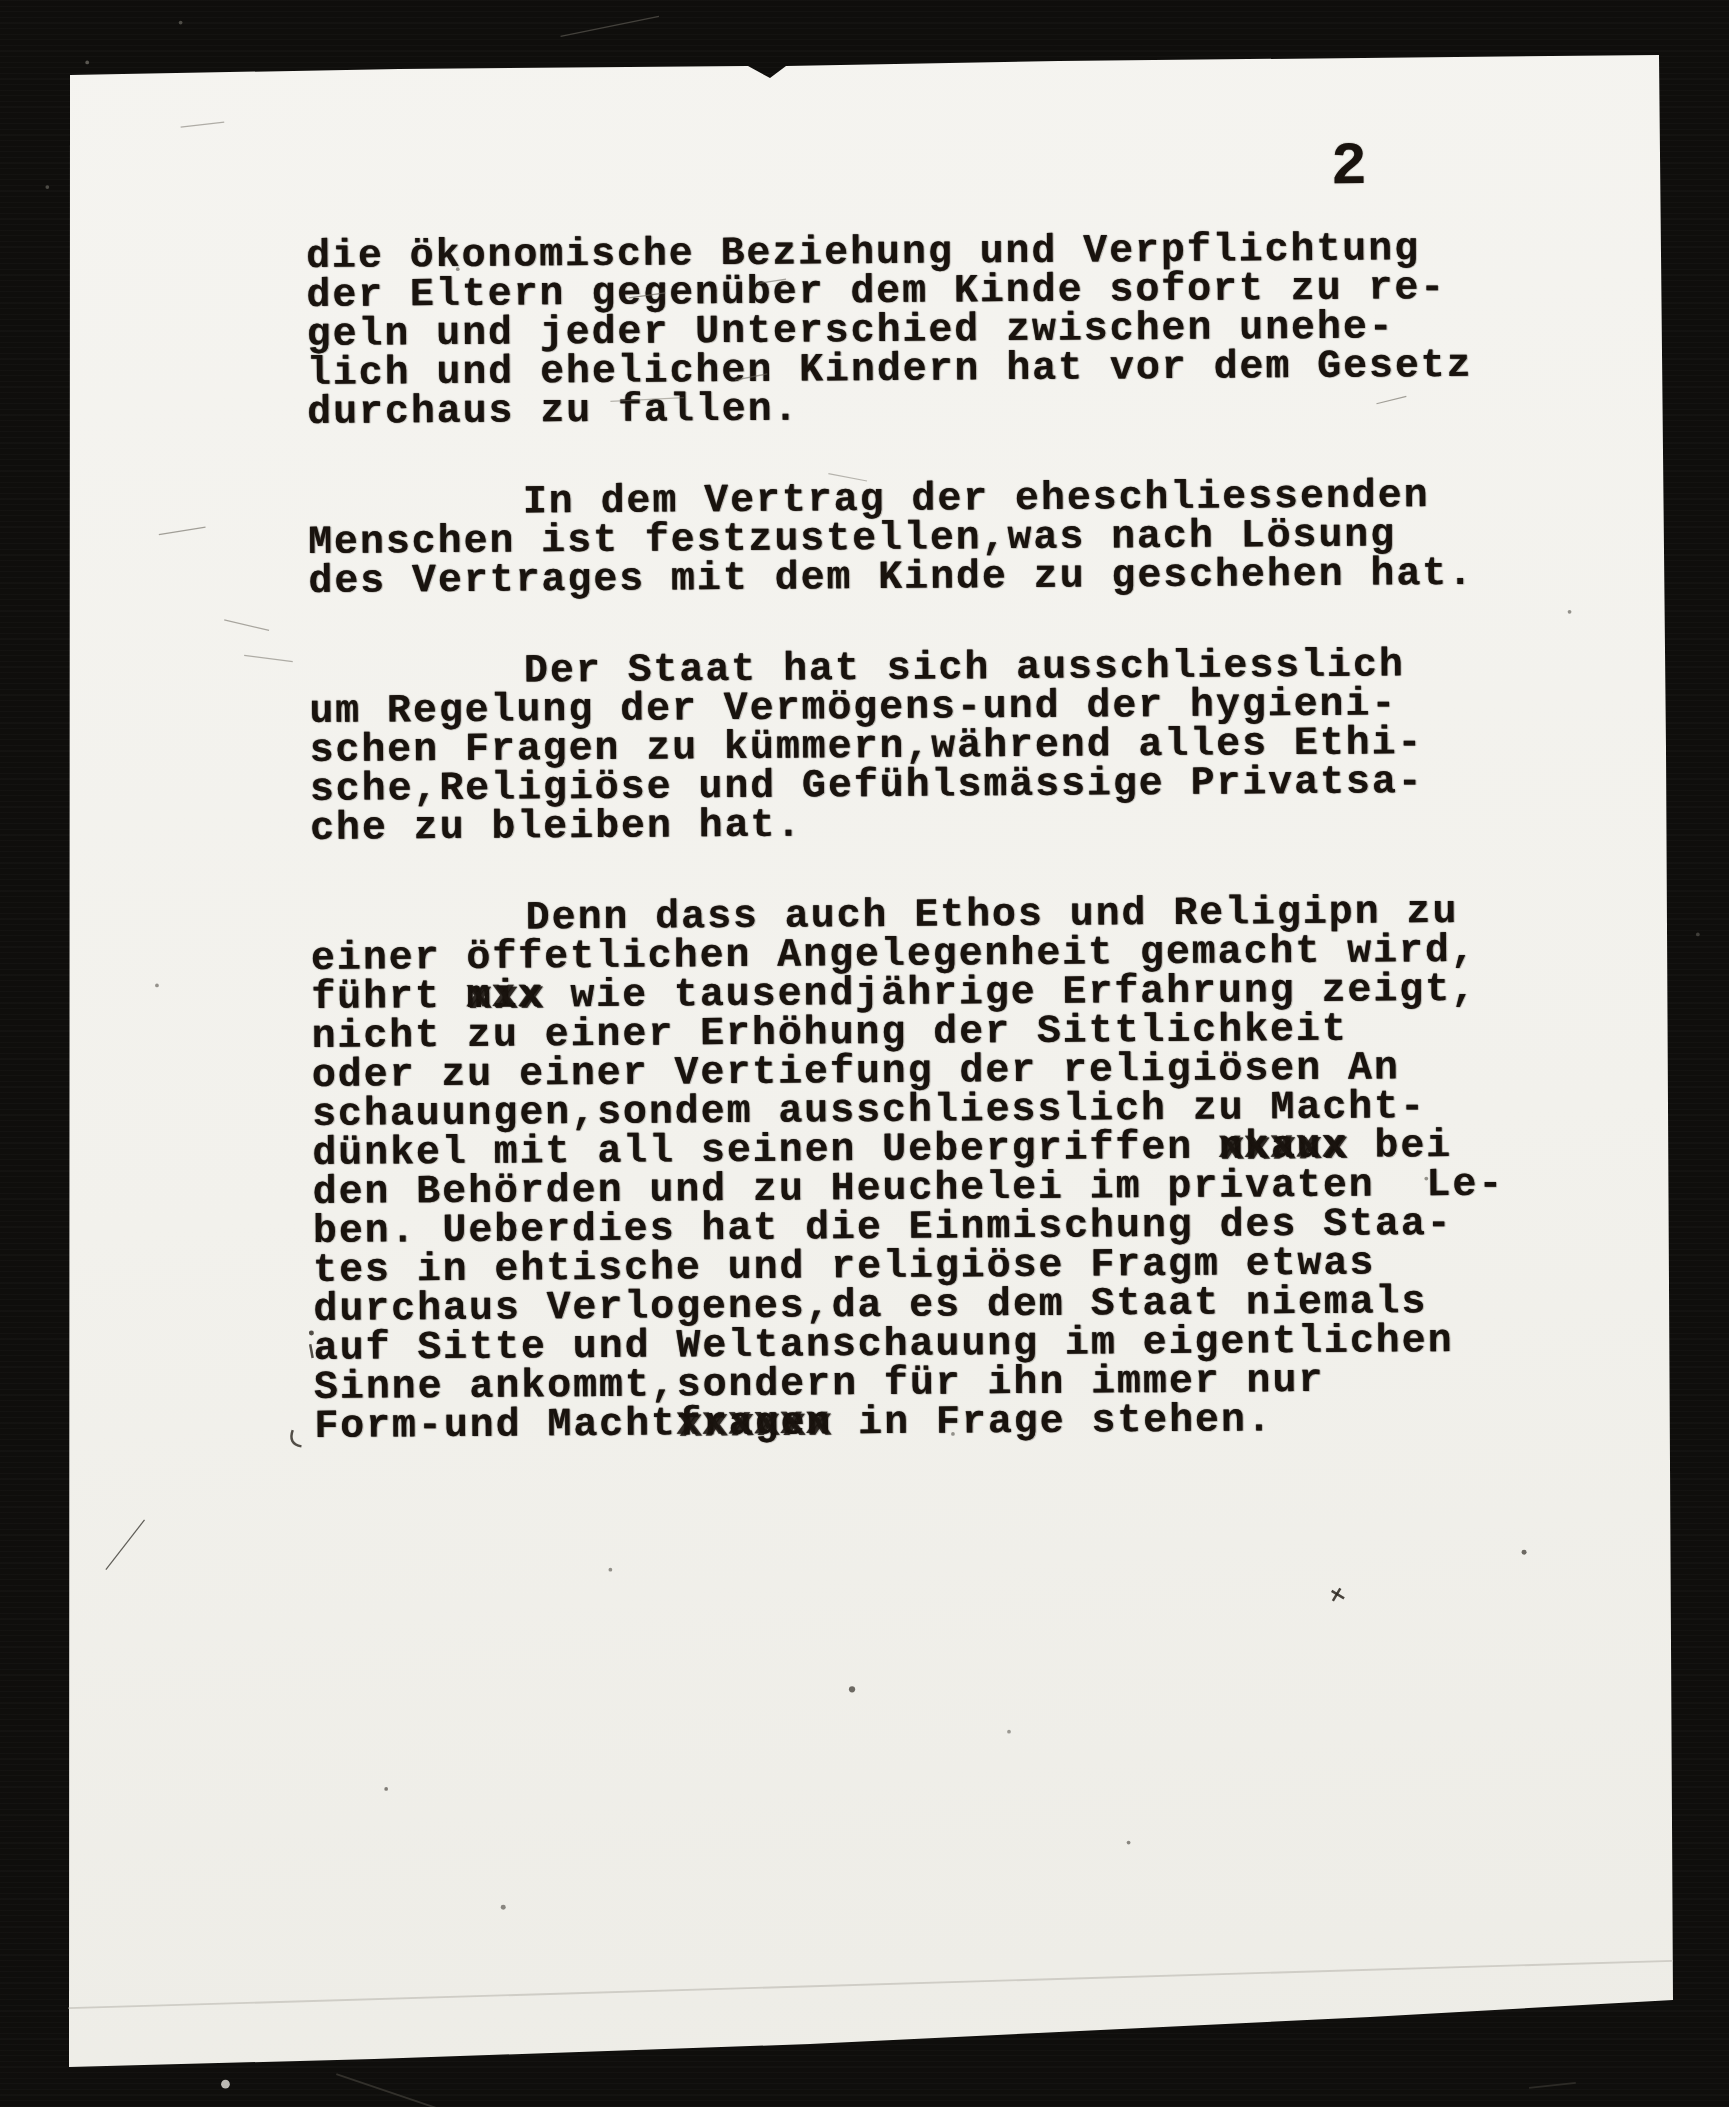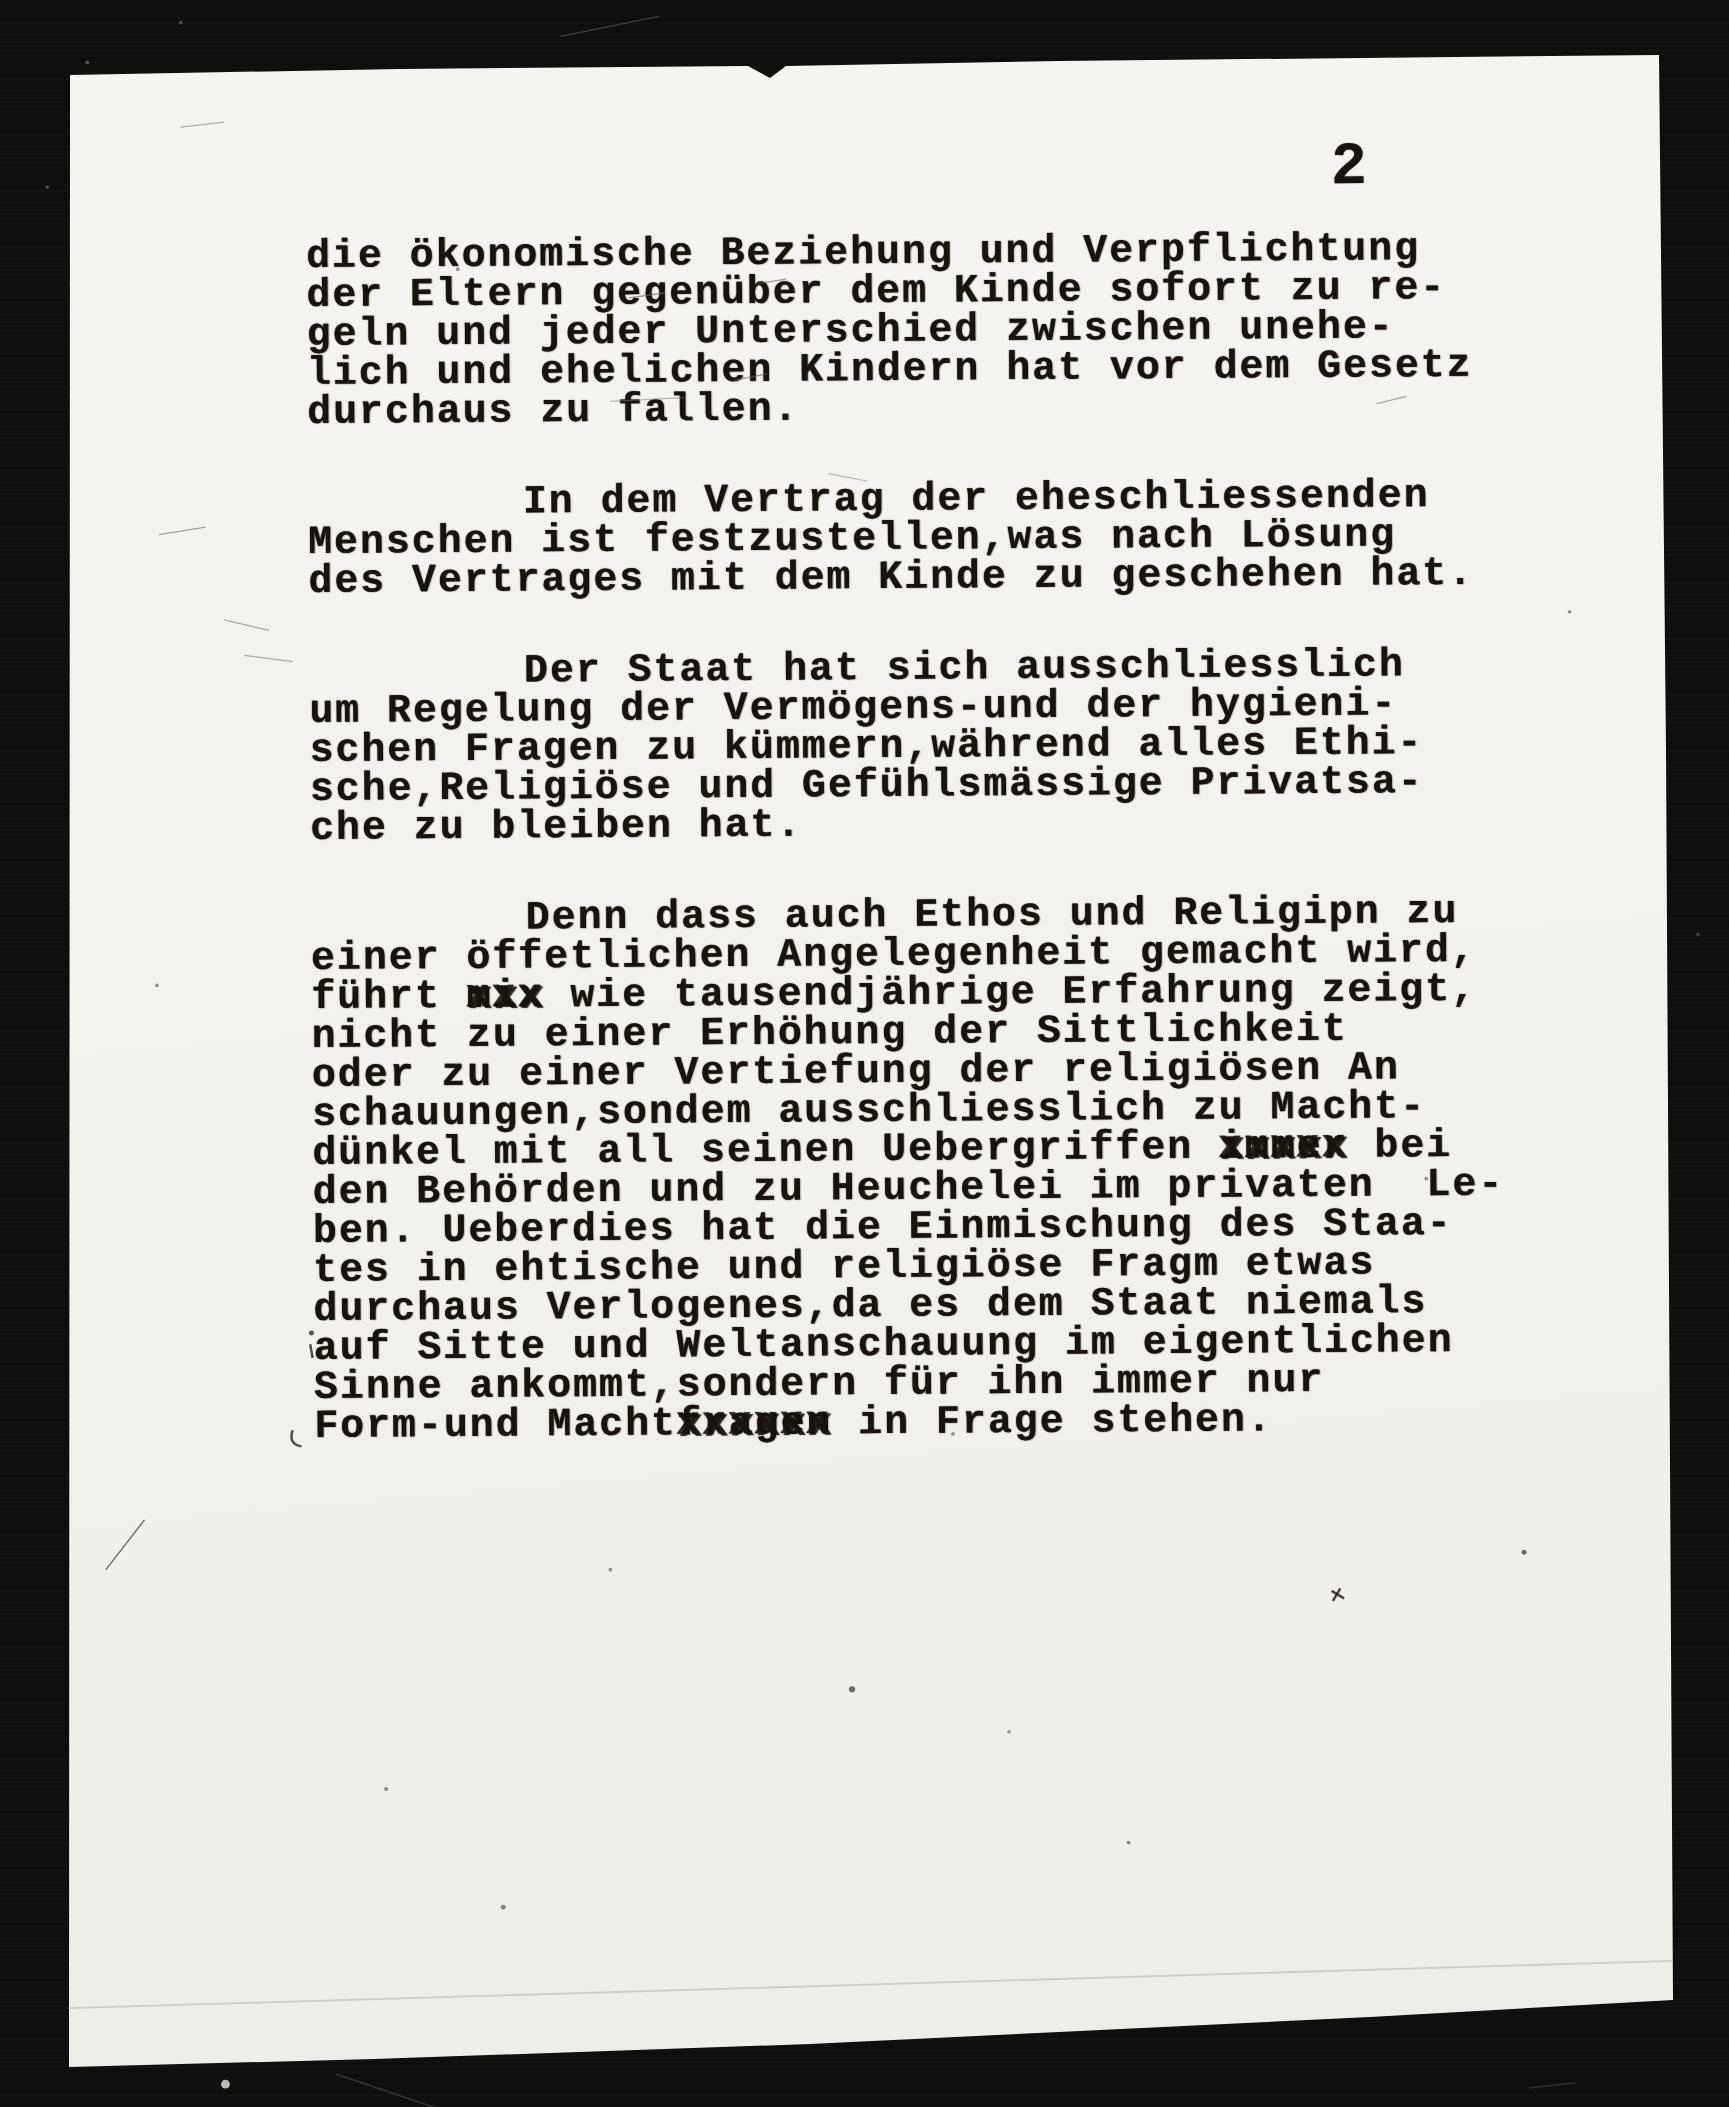--- a/index.html
+++ b/index.html
@@ -74,21 +74,21 @@
     <div class="ln">che zu bleiben hat.</div>
   </div>
 
   <div class="para">
     <div class="ln first">Denn dass auch Ethos und Religipn zu</div>
     <div class="ln">einer öffetlichen Angelegenheit gemacht wird,</div>
     <div class="ln"><span>führt </span><span class="xo" data-x="xxx">mix</span><span> wie tausendjährige Erfahrung zeigt,</span></div>
     <div class="ln">nicht zu einer Erhöhung der Sittlichkeit</div>
     <div class="ln">oder zu einer Vertiefung der religiösen An</div>
     <div class="ln">schauungen,sondem ausschliesslich zu Macht-</div>
-    <div class="ln"><span>dünkel mit all seinen Uebergriffen </span><span class="xo" data-x="xxxxx">immer</span><span> bei</span></div>
+    <div class="ln"><span>dünkel mit all seinen Uebergriffen </span><span class="xo" data-x="xxxxx">nkaux</span><span> bei</span></div>
     <div class="ln">den Behörden und zu Heuchelei im privaten  Le-</div>
     <div class="ln">ben. Ueberdies hat die Einmischung des Staa-</div>
     <div class="ln">tes in ehtische und religiöse Fragm etwas</div>
     <div class="ln">durchaus Verlogenes,da es dem Staat niemals</div>
     <div class="ln">auf Sitte und Weltanschauung im eigentlichen</div>
     <div class="ln">Sinne ankommt,sondern für ihn immer nur</div>
     <div class="ln"><span>Form-und Macht</span><span class="xo" data-x="xxxxxx">fragen</span><span> in Frage stehen.</span></div>
   </div>
 
 </div>

